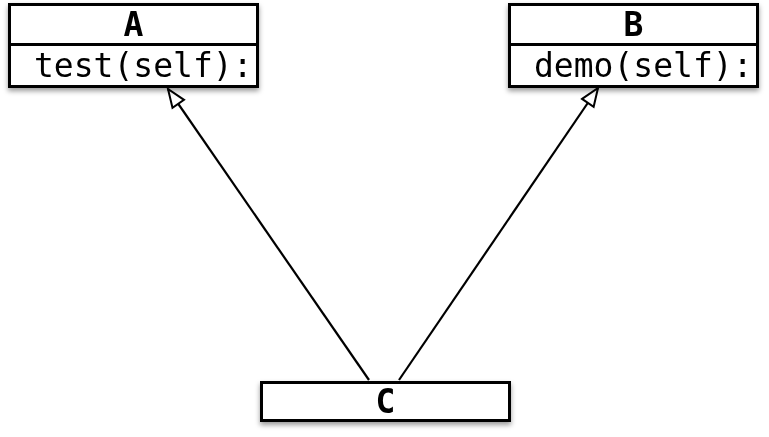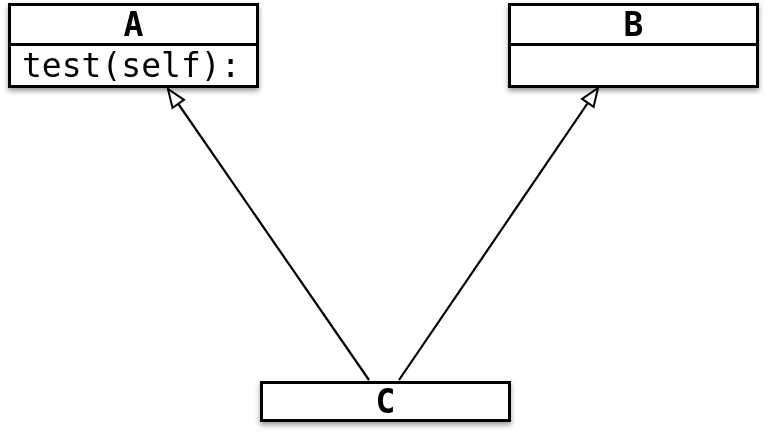--- a/index.html
+++ b/index.html
@@ -51,21 +51,21 @@
     text-align: center;
     font-weight: bold;
     font-size: 33px;
     color: #000000;
     white-space: nowrap;
     overflow: hidden;
   }
   .class-member {
     height: 39px;
     line-height: 39px;
-    padding-left: 11px;
+    padding-left: 23px;
     font-size: 33px;
     color: #000000;
     white-space: nowrap;
     overflow: hidden;
   }
 </style>
 </head>
 <body>
 
 <div class="canvas">
@@ -80,19 +80,20 @@
     <line x1="399" y1="380" x2="598" y2="88" stroke="#000000" stroke-width="2.2" marker-end="url(#hollow-triangle)"></line>
   </svg>
 
   <div class="class-box box-a">
     <div class="class-title">A</div>
     <div class="class-member">test(self):</div>
   </div>
 
   <div class="class-box box-b">
     <div class="class-title">B</div>
+    <div class="class-member">demo(self):</div>
   </div>
 
   <div class="class-box box-c">
     <div class="class-title-solo">C</div>
   </div>
 
 </div>
 
 </body></html>

